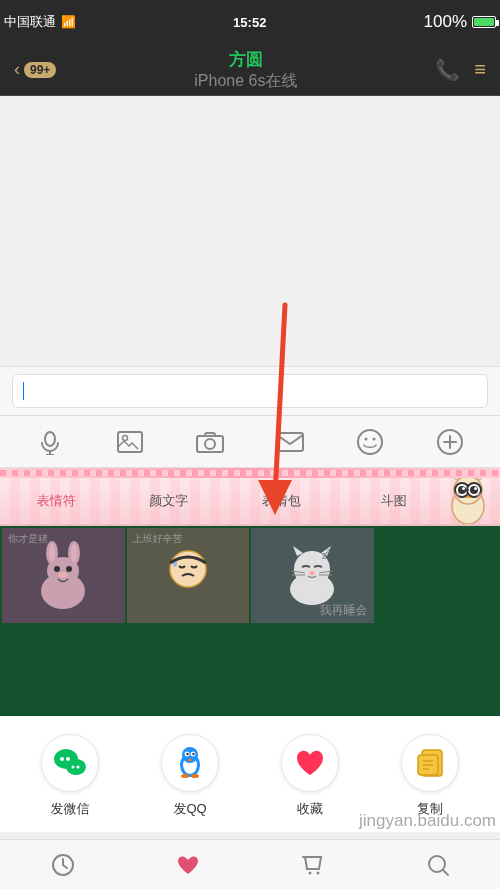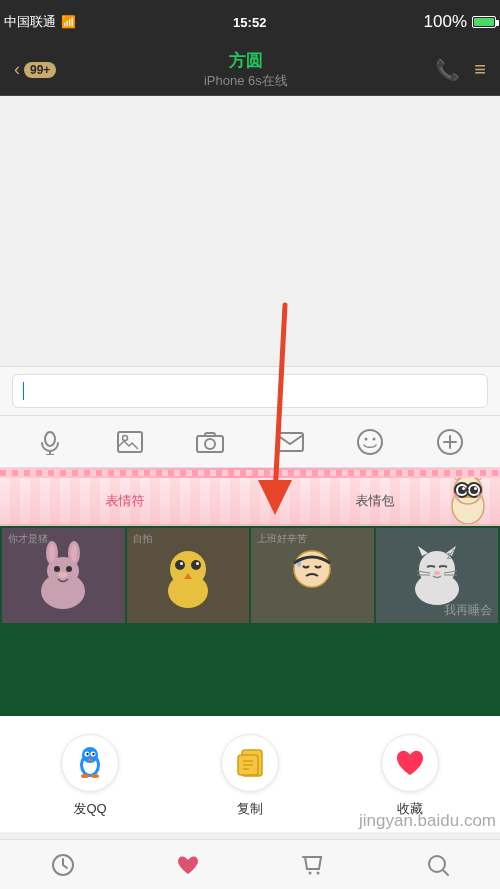--- a/index.html
+++ b/index.html
@@ -47,21 +47,21 @@
     }
     .nav-back {
       display: flex; align-items: center; gap: 4px; color: #c8a96e; font-size: 14px; cursor: pointer;
     }
     .nav-back-chevron { font-size: 18px; color: #c8a96e; }
     .nav-badge {
       background: #c8a96e; color: #2a2a2a; border-radius: 10px; padding: 1px 6px; font-size: 12px; font-weight: bold;
     }
     .nav-title { text-align: center; }
     .nav-title-main { color: #22c55e; font-size: 17px; font-weight: 600; }
-    .nav-title-sub { color: #888; font-size: 13px; }
+    .nav-title-sub { color: #888; font-size: 16px; }
     .nav-actions { display: flex; align-items: center; gap: 14px; color: #c8a96e; font-size: 20px; cursor: pointer; }
 
     
     .chat-area {
       width: 100%;
       height: 270px;
       background: #f0f0f0;
     }
 
     
@@ -287,21 +287,23 @@
     </svg>
   </div>
 </div>
 
 <div style="width:100%;height:10px;background: linear-gradient(90deg, #ffccd5 0%, #ffb6c1 25%, #ff9eb5 50%, #ffb6c1 75%, #ffccd5 100%); display:flex; align-items:center; overflow:hidden;">
   <div style="width:100%;height:6px;background: repeating-linear-gradient(90deg, #ff9eb5 0px, #ff9eb5 6px, #ffccd5 6px, #ffccd5 12px);"></div>
 </div>
 
 <div class="emoji-tabs" style="background: linear-gradient(180deg, #fde8ec 0%, #fbd0d8 100%);">
   <div class="emoji-tab active">表情符</div>
+  <div class="emoji-tab">颜文字</div>
   <div class="emoji-tab">表情包</div>
+  <div class="emoji-tab" style="padding-right:55px;">斗图</div>
 
   <div class="owl-char">
     <svg width="56" height="56" viewBox="0 0 56 56">
 
       <ellipse cx="28" cy="34" rx="16" ry="18" fill="#f5e6c8"></ellipse>
       <ellipse cx="28" cy="34" rx="16" ry="18" fill="none" stroke="#d4a574" stroke-width="1.5"></ellipse>
 
       <circle cx="28" cy="18" r="14" fill="#f5e6c8" stroke="#d4a574" stroke-width="1.5"></circle>
 
       <polygon points="16,8 12,0 20,6" fill="#f5e6c8" stroke="#d4a574" stroke-width="1"></polygon>
@@ -335,32 +337,20 @@
       <ellipse cx="46" cy="12" rx="6" ry="12" fill="#c8a0b0"></ellipse>
       <ellipse cx="24" cy="12" rx="3" ry="9" fill="#e8b0c0" opacity="0.7"></ellipse>
       <ellipse cx="46" cy="12" rx="3" ry="9" fill="#e8b0c0" opacity="0.7"></ellipse>
       <circle cx="29" cy="28" r="3" fill="#333"></circle>
       <circle cx="41" cy="28" r="3" fill="#333"></circle>
       <ellipse cx="35" cy="34" rx="5" ry="3" fill="#e8b0b0"></ellipse>
       <path d="M30 38 Q35 43 40 38" stroke="#555" stroke-width="1.5" fill="none"></path>
     </svg>
   </div>
 
-  <div class="sticker-cell" style="background:#5a5040;">
-    <span class="sticker-text">自拍</span>
-    <svg width="70" height="70" viewBox="0 0 70 70">
-      <ellipse cx="35" cy="50" rx="20" ry="17" fill="#e8c040"></ellipse>
-      <circle cx="35" cy="28" r="18" fill="#e8c040"></circle>
-      <circle cx="27" cy="24" r="5" fill="#333"></circle>
-      <circle cx="43" cy="24" r="5" fill="#333"></circle>
-      <circle cx="28.5" cy="22.5" r="1.5" fill="white"></circle>
-      <circle cx="44.5" cy="22.5" r="1.5" fill="white"></circle>
-      <polygon points="35,32 31,38 39,38" fill="#e07820"></polygon>
-    </svg>
-  </div>
 
   <div class="sticker-cell" style="background:#5a5a4a;">
     <span class="sticker-text">上班好辛苦</span>
     <svg width="70" height="70" viewBox="0 0 70 70">
       <circle cx="35" cy="28" r="18" fill="#f5d9b0"></circle>
       <circle cx="35" cy="28" r="18" fill="none" stroke="#d4a040" stroke-width="1.5"></circle>
 
       <path d="M26 25 Q29 28 32 25" stroke="#333" stroke-width="2" fill="none"></path>
       <path d="M38 25 Q41 28 44 25" stroke="#333" stroke-width="2" fill="none"></path>
 
@@ -400,62 +390,75 @@
 <svg style="position:absolute;top:295px;left:200px;width:160px;height:250px;pointer-events:none;z-index:100;" viewBox="0 0 160 250">
 
   <line x1="85" y1="10" x2="75" y2="200" stroke="#e8442a" stroke-width="5" stroke-linecap="round"></line>
 
   <polygon points="75,220 58,185 92,185" fill="#e8442a"></polygon>
 </svg>
 
 <div class="share-panel" style="background:white; padding: 18px 0 14px;">
   <div class="share-row">
 
+    <div class="share-item">
+      <div class="share-icon">
+        <svg width="36" height="36" viewBox="0 0 36 36">
+          <ellipse cx="14" cy="14" rx="12" ry="10" fill="#07c160"></ellipse>
+          <circle cx="10" cy="14" r="2" fill="white"></circle>
+          <circle cx="16" cy="14" r="2" fill="white"></circle>
+          <ellipse cx="24" cy="22" rx="10" ry="8" fill="#07c160"></ellipse>
+          <circle cx="21" cy="22" r="1.5" fill="white"></circle>
+          <circle cx="26" cy="22" r="1.5" fill="white"></circle>
+        </svg>
+      </div>
+      <span class="share-label">发微信</span>
+    </div>
 
     <div class="share-item">
       <div class="share-icon">
         <svg width="36" height="36" viewBox="0 0 36 36">
 
           <ellipse cx="18" cy="20" rx="10" ry="12" fill="#1e90ff"></ellipse>
           <ellipse cx="18" cy="20" rx="7" ry="9" fill="white"></ellipse>
           <circle cx="18" cy="10" r="8" fill="#1e90ff"></circle>
           <circle cx="15" cy="9" r="2.5" fill="white"></circle>
           <circle cx="21" cy="9" r="2.5" fill="white"></circle>
           <circle cx="15.5" cy="9" r="1.2" fill="#333"></circle>
           <circle cx="21.5" cy="9" r="1.2" fill="#333"></circle>
           <polygon points="18,13 15,16 21,16" fill="#e8781e"></polygon>
 
           <ellipse cx="13" cy="31" rx="4" ry="2" fill="#e8781e"></ellipse>
           <ellipse cx="23" cy="31" rx="4" ry="2" fill="#e8781e"></ellipse>
         </svg>
       </div>
       <span class="share-label">发QQ</span>
+    </div>
+
+    <div class="share-item">
+      <div class="share-icon">
+        <svg width="36" height="36" viewBox="0 0 36 36">
+          <path d="M18 30 C18 30 5 22 5 13 C5 8 9 5 13 6 C15 6.5 17 8 18 10 C19 8 21 6.5 23 6 C27 5 31 8 31 13 C31 22 18 30 18 30Z" fill="#ff3355"></path>
+        </svg>
+      </div>
+      <span class="share-label">收藏</span>
     </div>
 
     <div class="share-item">
       <div class="share-icon">
         <svg width="36" height="36" viewBox="0 0 36 36">
           <rect x="10" y="5" width="20" height="26" rx="3" fill="#f5c542" stroke="#d4a010" stroke-width="1.5"></rect>
           <rect x="6" y="10" width="20" height="20" rx="3" fill="#f5c542" stroke="#d4a010" stroke-width="1.5"></rect>
           <line x1="11" y1="16" x2="21" y2="16" stroke="#d4a010" stroke-width="1.5"></line>
           <line x1="11" y1="20" x2="21" y2="20" stroke="#d4a010" stroke-width="1.5"></line>
           <line x1="11" y1="24" x2="17" y2="24" stroke="#d4a010" stroke-width="1.5"></line>
         </svg>
       </div>
       <span class="share-label">复制</span>
     </div>
-
-    <div class="share-item">
-      <div class="share-icon">
-        <svg width="36" height="36" viewBox="0 0 36 36">
-          <path d="M18 30 C18 30 5 22 5 13 C5 8 9 5 13 6 C15 6.5 17 8 18 10 C19 8 21 6.5 23 6 C27 5 31 8 31 13 C31 22 18 30 18 30Z" fill="#ff3355"></path>
-        </svg>
-      </div>
-      <span class="share-label">收藏</span>
-    </div>
   </div>
 </div>
 
 <div style="position:absolute;bottom:58px;right:4px;font-size:17px;color:#aaa;z-index:50;">jingyan.baidu.com</div>
 
 <div class="bottom-tabs">
   <div class="bottom-tab">
     <svg width="24" height="24" viewBox="0 0 24 24" fill="none">
       <circle cx="12" cy="12" r="10" stroke="#888" stroke-width="2"></circle>
       <polyline points="12,6 12,12 16,15" stroke="#888" stroke-width="2" stroke-linecap="round" fill="none"></polyline>

